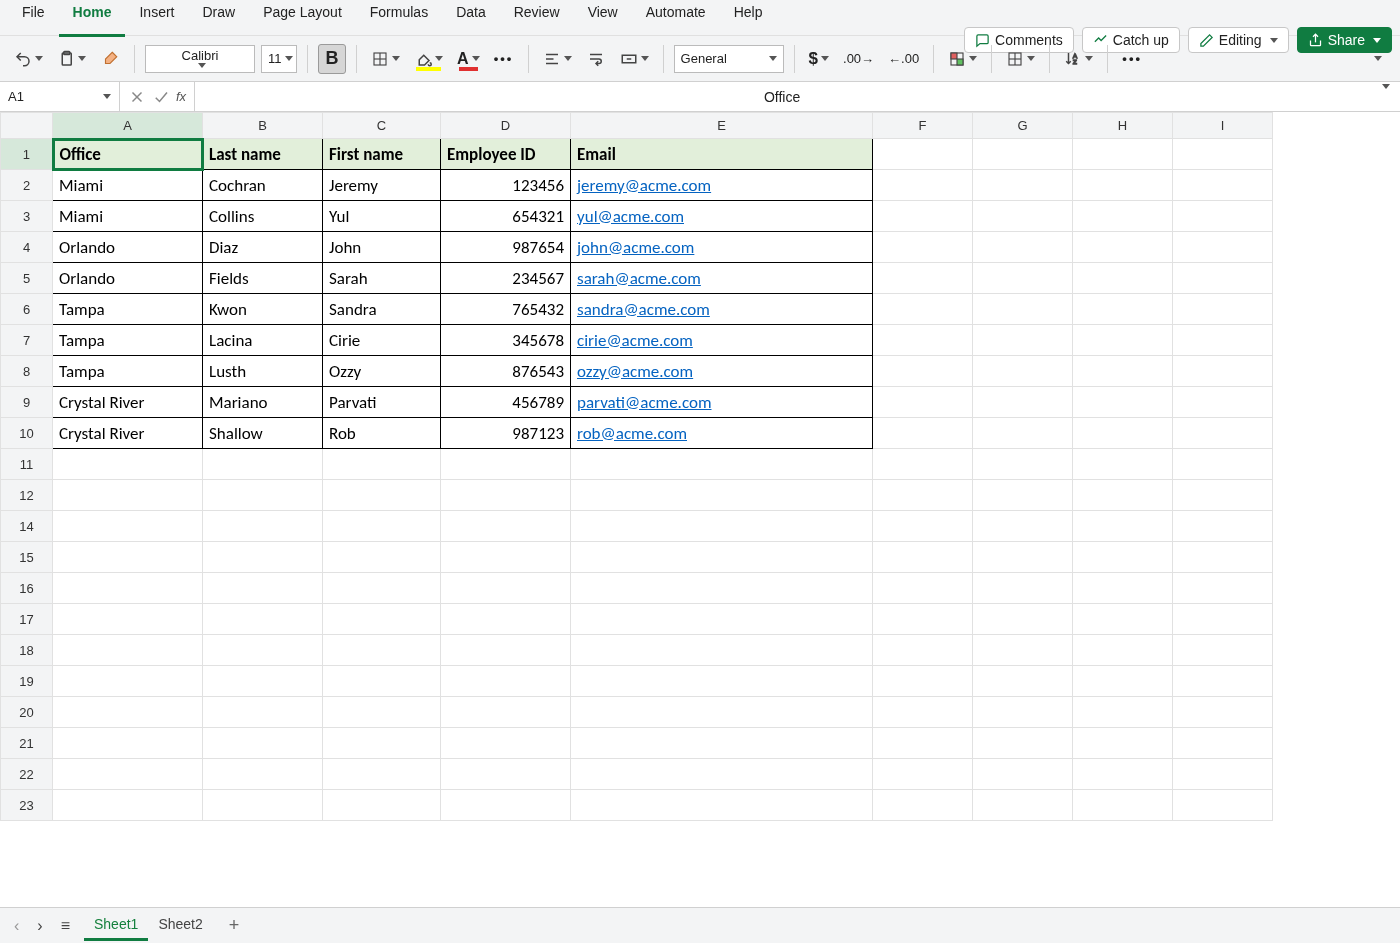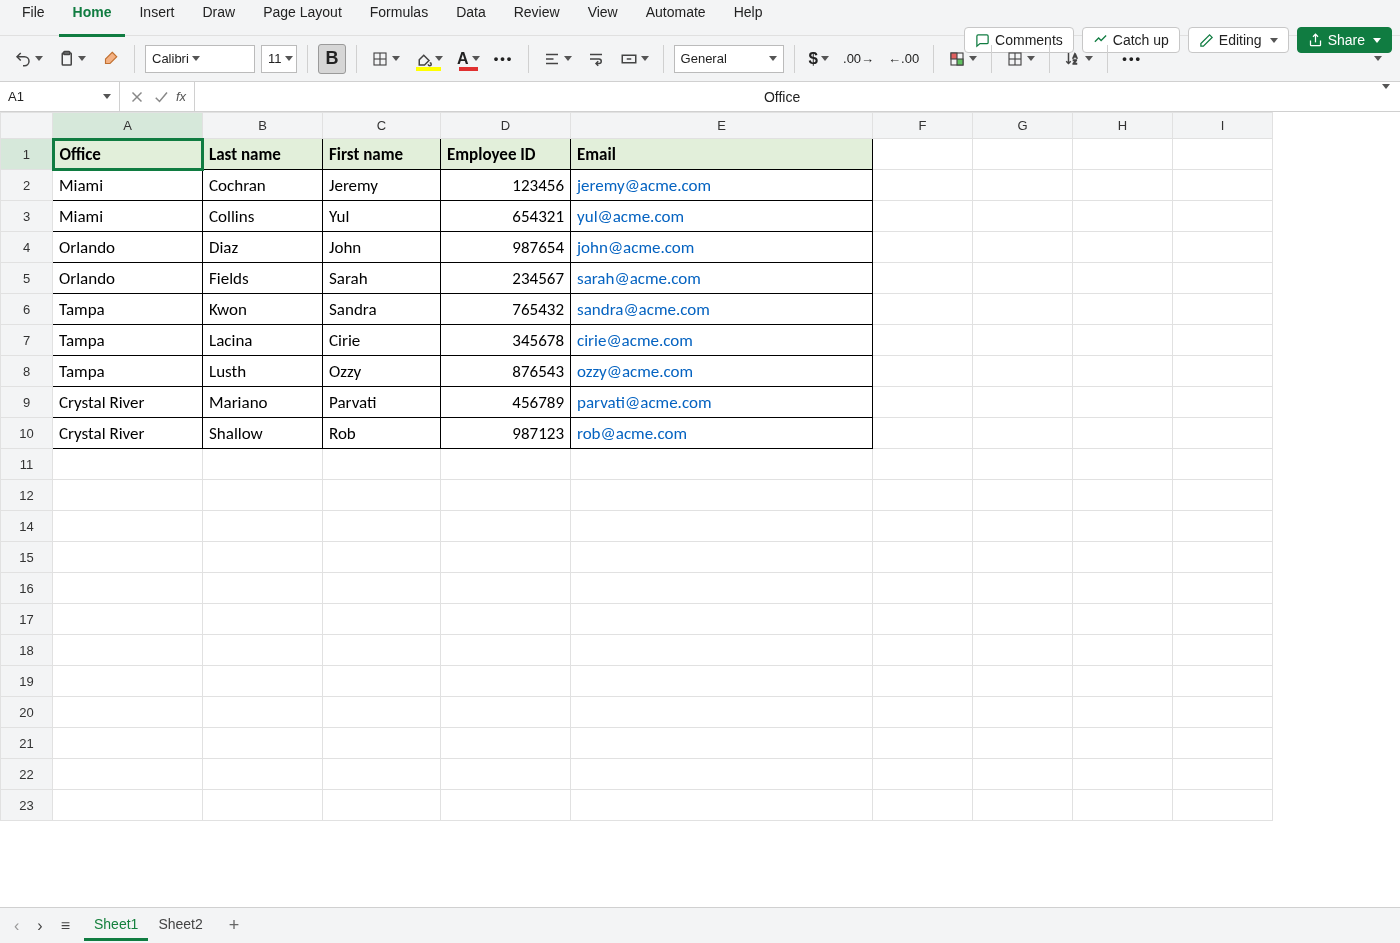--- a/index.html
+++ b/index.html
@@ -13,21 +13,21 @@
   .top-btn.share { background: #107c41; color: #fff; border-color: #107c41; }
   .top-btn svg { width: 15px; height: 15px; }
   
   .toolbar { display: flex; align-items: center; height: 46px; background: #f3f4f5; border-bottom: 1px solid #d0d0d0; padding: 0 10px; gap: 6px; }
   .tb-sep { width: 1px; height: 28px; background: #d0d0d0; margin: 0 4px; }
   .tb-btn { display: flex; align-items: center; justify-content: center; min-width: 28px; height: 30px; padding: 0 4px; cursor: pointer; border-radius: 3px; position: relative; }
   .tb-btn.toggled { background: #d6d6d6; border: 1px solid #9a9a9a; }
   .tb-drop { display:flex; align-items:center; }
   .caret { width: 0; height: 0; border-left: 4px solid transparent; border-right: 4px solid transparent; border-top: 5px solid #555; margin-left: 3px; }
   .font-select { display:flex; align-items:center; border:1px solid #bbb; background:#fff; padding:2px 6px; font-size:13px; height:28px; cursor:pointer;}
-  .font-name-box { width: 110px; }
+  .font-name-box { width: 110px; flex-direction: column; }
   .font-size-box { width: 36px; }
   .tb-btn.bold { font-weight: bold; font-size: 18px; }
   .fill-strip { position:absolute; bottom:3px; left:6px; right:6px; height:4px; }
   .number-select { border:1px solid #bbb; background:#fff; padding:2px 6px; font-size:13px; width: 110px; height:28px; display:flex; align-items:center; justify-content:space-between; cursor:pointer;}
   
   .formulabar { display: flex; align-items: center; height: 30px; border-bottom: 1px solid #d0d0d0; background: #fff; text-align: center; }
   .namebox { width: 120px; padding: 0 8px; display:flex; align-items:center; justify-content:space-between; border-right: 1px solid #d0d0d0; font-size: 13px; height:100%;}
   .fx-controls { display:flex; align-items:center; gap:6px; padding:0 8px; border-right:1px solid #d0d0d0; height:100%;}
   .fx-label { font-style: italic; font-size: 13px; color:#555;}
   .fx-input { flex:1; padding:0 10px; font-size:14px; }
@@ -38,21 +38,21 @@
   table.sheet th, table.sheet td { border: 1px solid #e1e1e1; white-space: nowrap; }
   th.colhdr { background: #f3f4f5; font-weight: normal; font-size: 13px; color:#333; height: 26px; text-align:center; border-right-color:#d0d0d0; border-bottom-color:#d0d0d0;}
   th.colhdr.sel { background:#d6e8da; border-bottom:2px solid #107c41;}
   th.rowhdr { background: #f3f4f5; font-weight: normal; font-size: 13px; color:#333; text-align:center; border-right-color:#d0d0d0; border-bottom-color:#d0d0d0;}
   th.rowhdr.sel { background:#d6e8da; border-right:2px solid #107c41;}
   th.corner { background: #f3f4f5; border-right-color:#d0d0d0; border-bottom-color:#d0d0d0;}
   td.cell { height: 31px; font-size: 17px; padding: 2px 6px; font-family: Calibri, Arial, sans-serif; color:#000; }
   td.cell.hdrcell { background: #e2efda; font-weight: bold; border:1px solid #000; border-top:1px solid #000;}
   td.cell.data { border:1px solid #000; }
   td.cell.num { text-align: right; }
-  td.cell.link { color:#0563c1; }
+  td.cell.link { color:#0563c1; text-decoration: underline; }
   td.cell.bold { font-weight:bold; }
   td.cell.underb { border-bottom:1px solid #000;}
   td.cell.selected { outline: 3px solid #107c41; outline-offset: -2px; }
   
   .w-row { width: 52px;}
   .w-A { width: 150px;}
   .w-B { width: 120px;}
   .w-C { width: 118px;}
   .w-D { width: 130px;}
   .w-E { width: 302px;}

